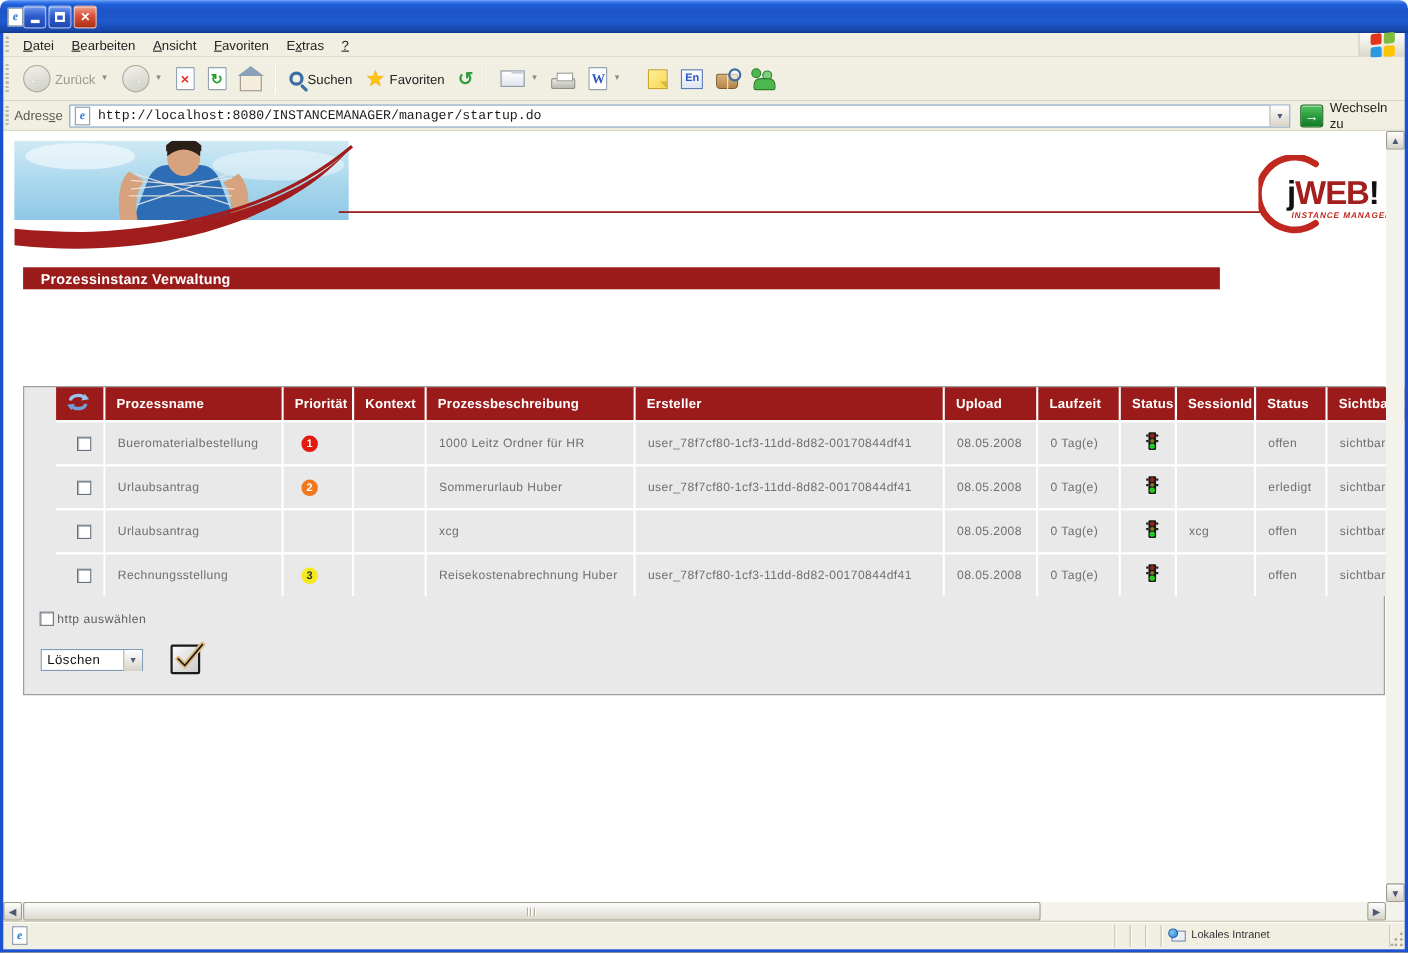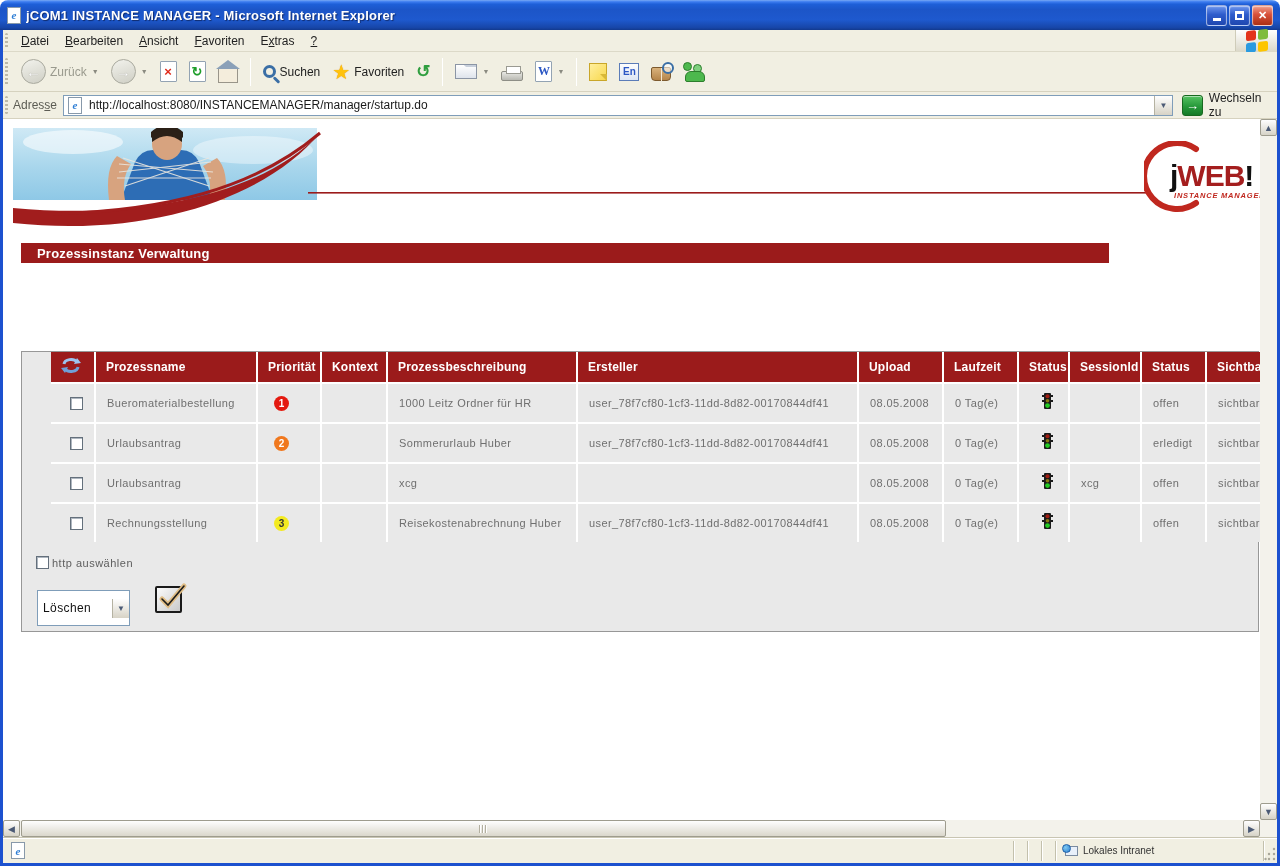--- a/index.html
+++ b/index.html
@@ -74,21 +74,21 @@
   .book-ico::after { content:""; position:absolute; right:-4px; top:-6px; width:8px; height:8px; border:2px solid #3a6ea5; border-radius:50%; background:rgba(255,255,255,.6); }
   .msn-ico { position:relative; width:22px; height:20px; }
   .msn-ico i { position:absolute; width:9px; height:9px; border-radius:50%; background:#4db84d; border:1px solid #2d7e2d; }
   .msn-ico i + i { left:10px; top:2px; background:#7ed07e; }
   .msn-ico::after { content:""; position:absolute; left:2px; top:9px; width:18px; height:9px; border-radius:6px 6px 2px 2px; background:#4db84d; border:1px solid #2d7e2d; }
 
   .addressbar { top:92px; height:27px; display:flex; align-items:center; border-bottom:1px solid #d6d2bf; }
   .addr-label { color:#5c5c54; font-size:12px; margin-right:6px; }
   .addr-label .key { text-decoration:underline; }
   .addr-combo { display:flex; align-items:center; width:1115px; height:21px; background:#fff; border:1px solid #7f9db9; }
-  .addr-combo input { flex:1; border:none; outline:none; font-family:Liberation Sans, sans-serif; font-size:12px; color:#1a1a1a; padding:0 3px; }
+  .addr-combo input { flex:1; border:none; outline:none; font-family:Liberation Mono, monospace; font-size:12px; color:#1a1a1a; padding:0 3px; }
   .addr-drop { width:18px; height:19px; background:linear-gradient(180deg,#fefefe,#d7d3c6); border-left:1px solid #b5b2a2;
     display:flex; align-items:center; justify-content:center; color:#4b5a75; font-size:8px; }
   .ie-page { position:relative; width:14px; height:17px; background:#fff; border:1px solid #8899aa; margin:0 4px; flex:none;
     display:flex; align-items:center; justify-content:center; color:#2b7cd4; font-size:11px; font-weight:bold; font-family:"Liberation Serif", serif; font-style:italic; }
   .go-btn { width:21px; height:21px; margin-left:9px; border-radius:3px; border:1px solid #17691f;
     background:linear-gradient(180deg,#55c261 0%,#27993a 55%,#157a27 100%); color:#fff; font-weight:bold;
     display:flex; align-items:center; justify-content:center; font-size:13px; box-shadow:inset 0 1px 0 rgba(255,255,255,.5); }
   .go-label { font-size:12px; color:#222; margin-left:6px; }
 
   
@@ -118,21 +118,21 @@
   td.c-name { font-weight:normal; color:#4a4a4a; font-size:11.5px; padding-left:14px; }
   td.c-status { text-align:center; padding:0; }
   .prio { display:inline-block; width:15px; height:15px; border-radius:50%; font-size:10px; font-weight:bold;
     text-align:center; line-height:15px; margin-left:5px; letter-spacing:0; }
   .prio:empty { display:none; }
   input[type="checkbox"].xp { appearance:none; -webkit-appearance:none; width:13px; height:13px; background:#fff;
     border:1px solid #64707c; box-shadow:inset 1px 1px 0 #aeb6bf; vertical-align:middle; }
 
   .panel-controls { position:relative; height:80px; }
   .select-all { position:absolute; left:14px; top:14px; display:flex; align-items:center; gap:3px; color:#5e5e5e; letter-spacing:.5px; }
-  .combo { position:absolute; left:15px; top:48px; width:93px; height:36px; background:#fff; border:1px solid #7f9db9;
+  .combo { position:absolute; left:15px; top:48px; width:93px; height:20px; background:#fff; border:1px solid #7f9db9;
     display:flex; align-items:center; }
   .combo .val { flex:1; padding:0 5px; font-size:12px; color:#111; letter-spacing:.4px; }
   .combo .btn { width:17px; height:19px; background:linear-gradient(180deg,#fefefe,#d7d3c6); border-left:1px solid #b5b2a2;
     display:flex; align-items:center; justify-content:center; color:#4b5a75; font-size:8px; }
   .check-btn { position:absolute; left:133px; top:44px; width:27px; height:27px; border:2px solid #1a1a1a; border-radius:2px;
     background:linear-gradient(135deg,#fbfbfb 0%,#c9c9c9 100%); }
   .check-btn svg { position:absolute; left:1px; top:-5px; overflow:visible; }
 
   
   .sb-btn { background:linear-gradient(180deg,#fefefe,#d6d3c7); border:1px solid #9e9c8e; border-radius:2px;
@@ -168,21 +168,20 @@
 </style>
 </head>
 <body>
 
 <div class="screen">
 
   <div class="titlebar">
     <div class="ie-page" style="margin:0;">
         <span>e</span>
       </div>
-    <div class="title">jCOM1 INSTANCE MANAGER - Microsoft Internet Explorer</div>
     <div class="winbtns">
       <div class="winbtn">
           <span class="glyph-min"></span>
         </div>
       <div class="winbtn">
           <span class="glyph-max"></span>
         </div>
       <div class="winbtn close">
           <span>✕</span>
         </div>

